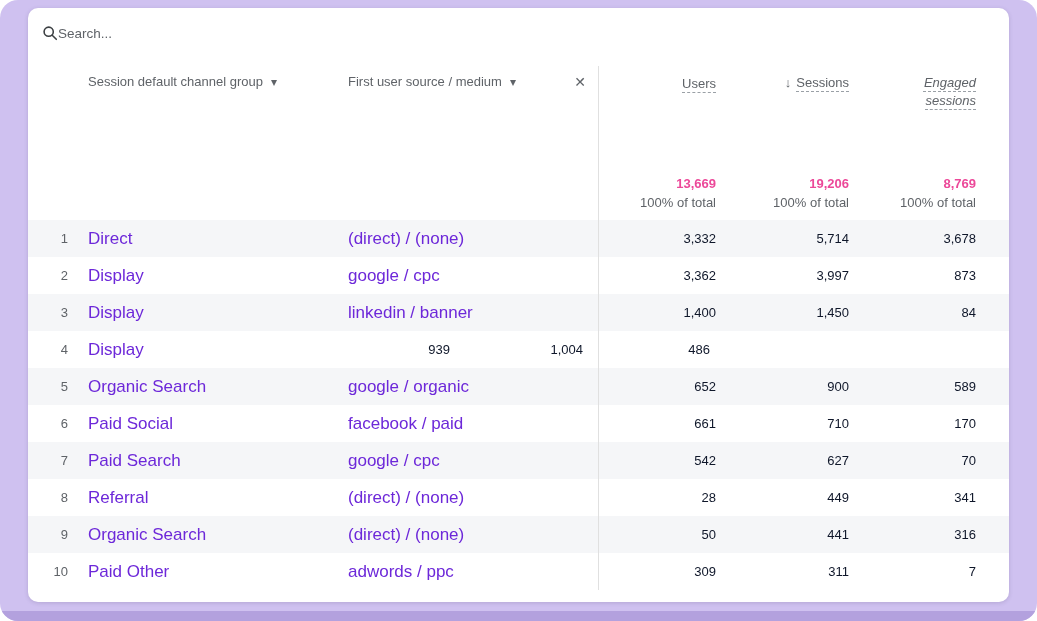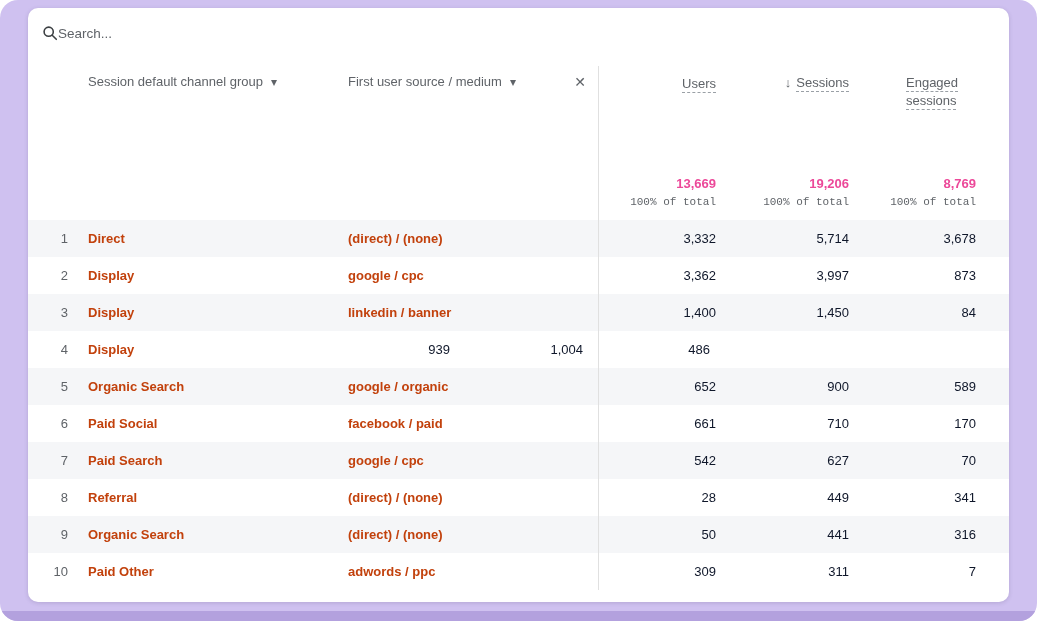--- a/index.html
+++ b/index.html
@@ -40,32 +40,32 @@
   .hrow .c-dim1, .hrow .c-dim2 { align-items:flex-start; }
   .dim-header { display:flex; align-items:flex-end; gap:8px; cursor:pointer;
                 font-size:13px; color:#5f6368; line-height:16px; }
   .caret { font-size:12px; color:#5f6368; line-height:16px; }
   .close-x { margin-left:auto; margin-right:12px; font-size:14px; color:#5f6368;
              cursor:pointer; line-height:16px; }
   .metric-header { font-size:13px; color:#5f6368; line-height:18px;
                    text-decoration:underline dashed; text-decoration-color:#9aa0a6;
                    text-decoration-thickness:1px; text-underline-offset:4px;
                    cursor:pointer; }
-  .mh-wrap { display:inline-block; width:70px; text-align:left; }
+  .mh-wrap { display:inline-block; width:70px; text-align:right;font-style:italic; }
   .sessions-head { display:flex; justify-content:flex-end; align-items:baseline; gap:5px; }
   .sort-arrow { font-size:13px; color:#5f6368; text-decoration:none; }
 
   .trow { align-items:flex-end; padding-bottom:10px; }
   .total-value { font-size:13px; font-weight:700; color:#ec4899; line-height:17px; }
-  .total-pct   { font-size:11px; color:#5f6368; line-height:15px; margin-top:3px;font-family:Liberation Mono, monospace; }
+  .total-pct   { font-size:13px; color:#5f6368; line-height:15px; margin-top:3px; }
 
   
   .tbody .brow { height:37px; align-items:center; }
   .tbody .brow:nth-child(odd) { background:#f5f6f8; }
-  .dimval { font-size:13px; font-weight:700; color:#c2410c; }
+  .dimval { font-size:17px; font-weight:400; color:#6d28d9; }
   .mval   { font-size:13px; color:#0f172a; }
 
   .v-divider { position:absolute; left:570px; top:58px; width:1px; bottom:12px;
                background:#e0e0e0; z-index:3; }
 </style>
 </head>
 <body>
 
 <div class="stage">
   <div class="card">

